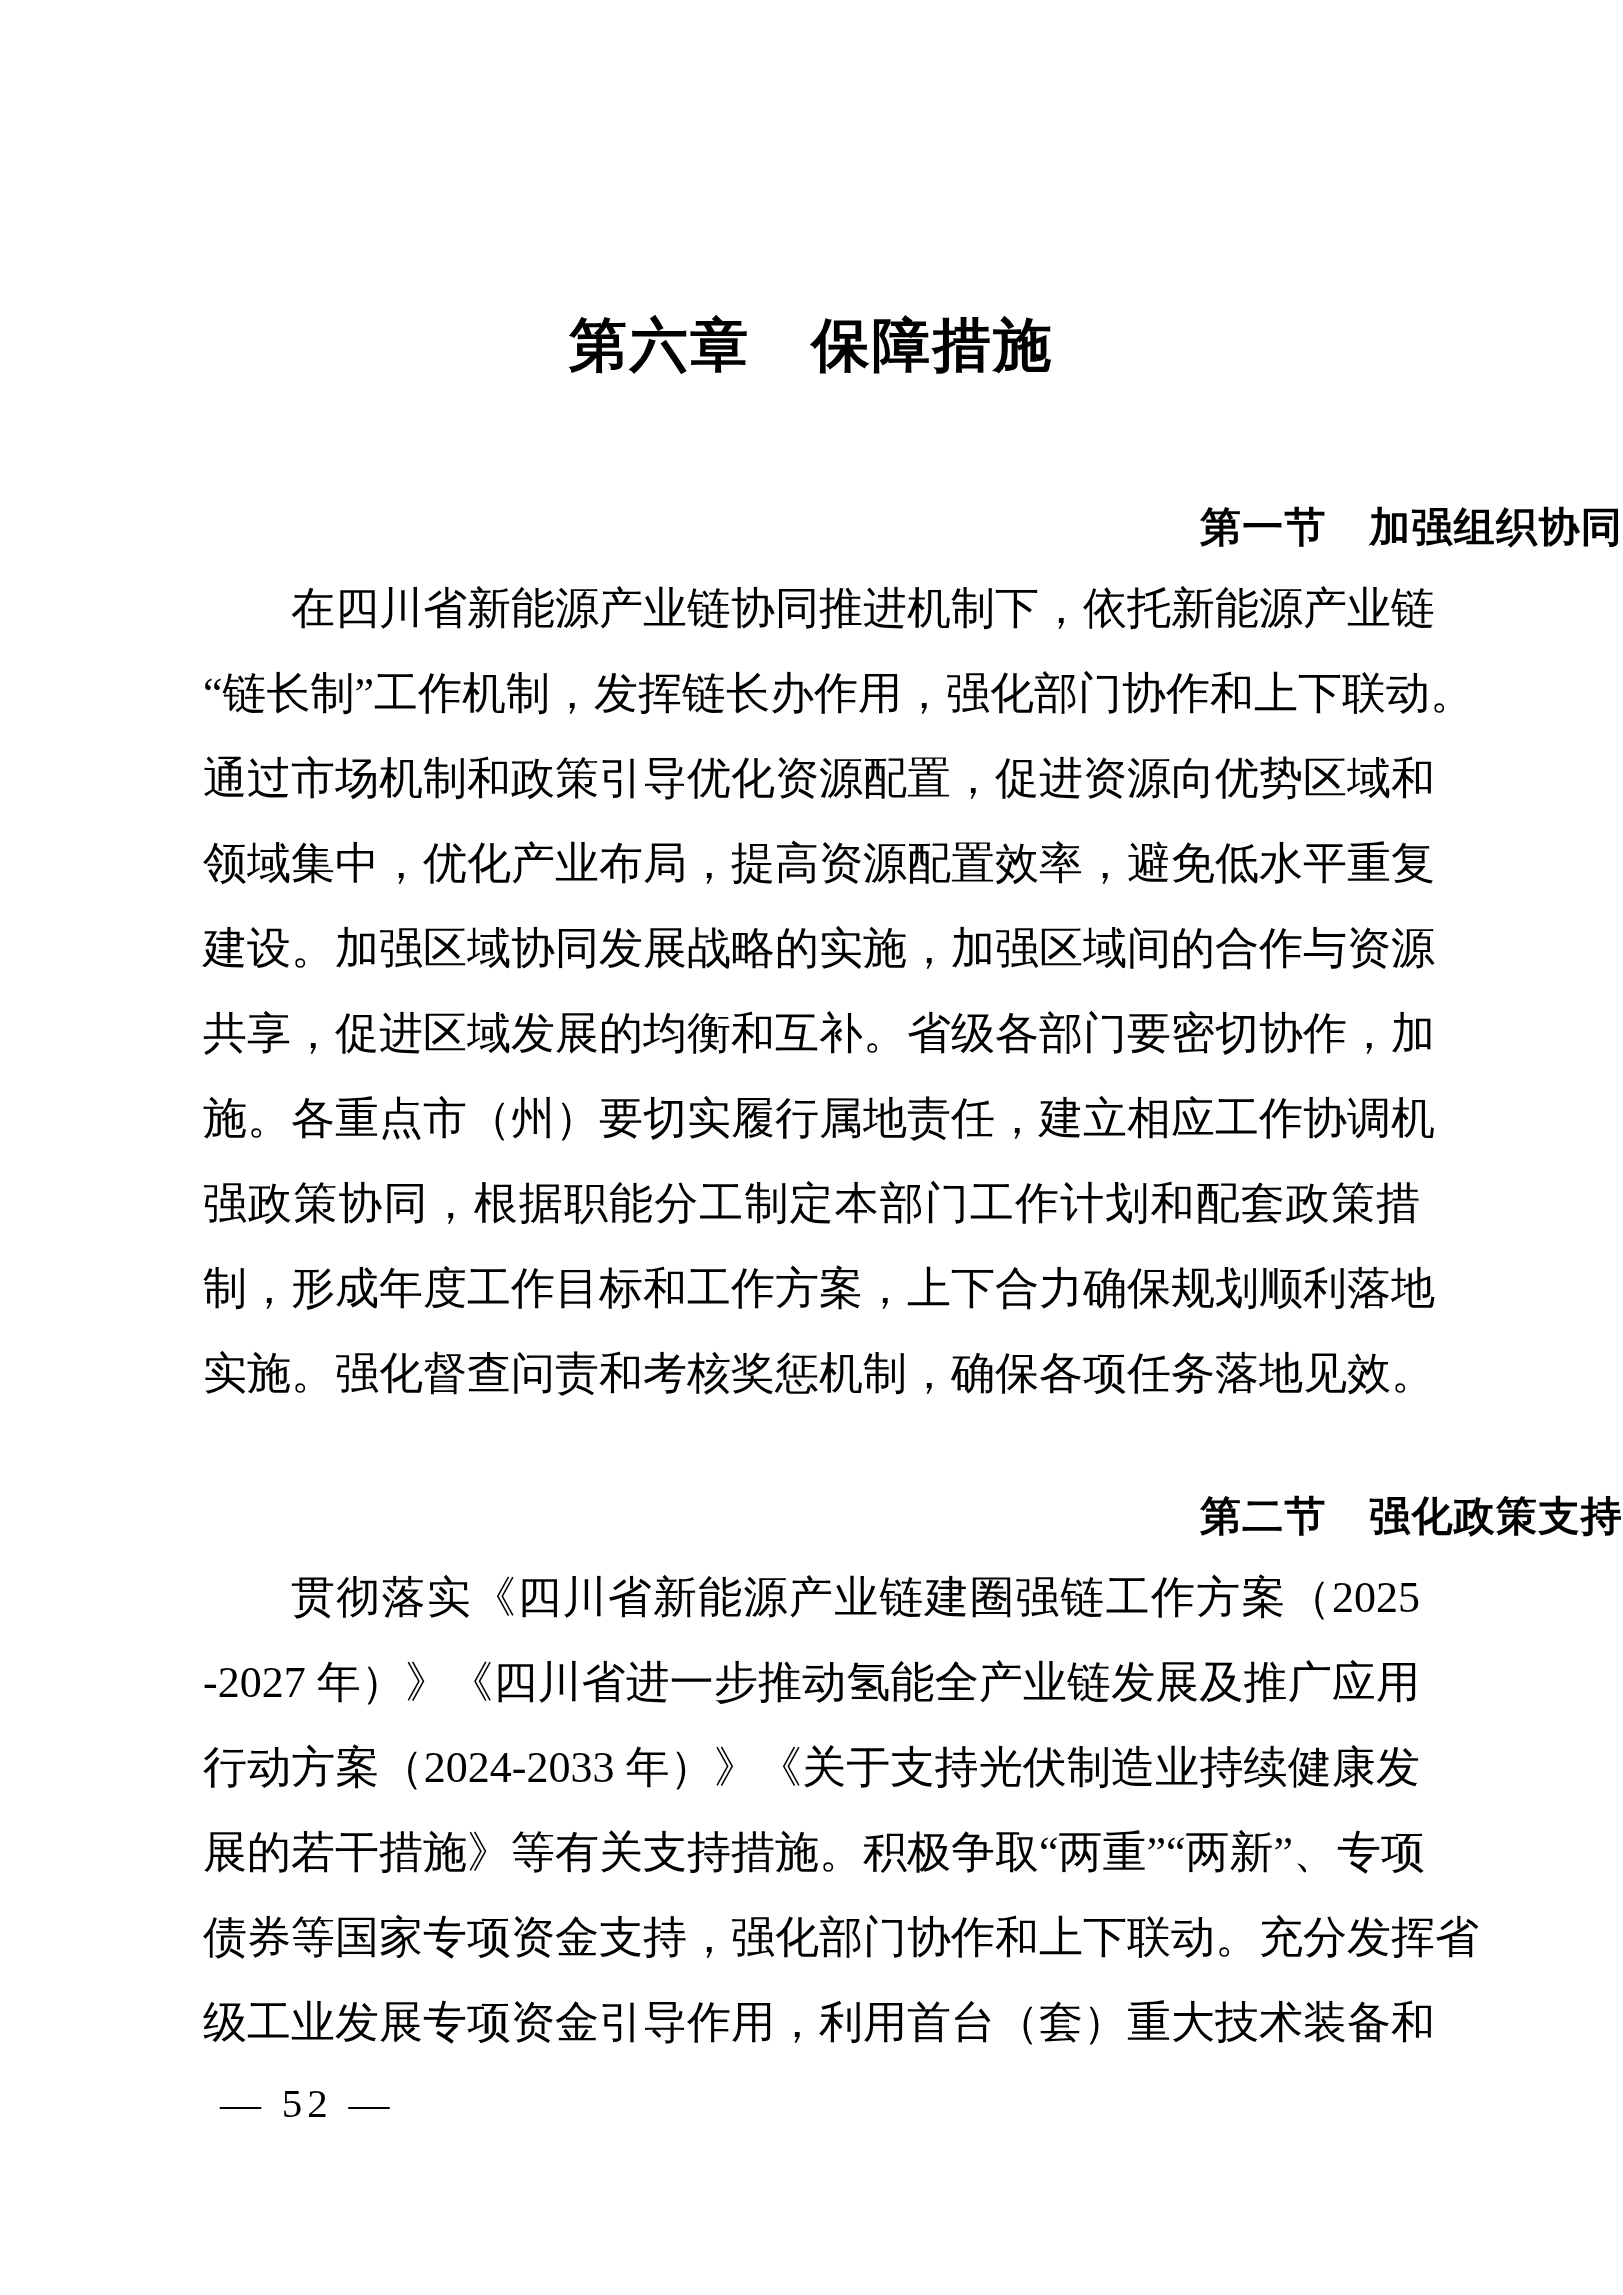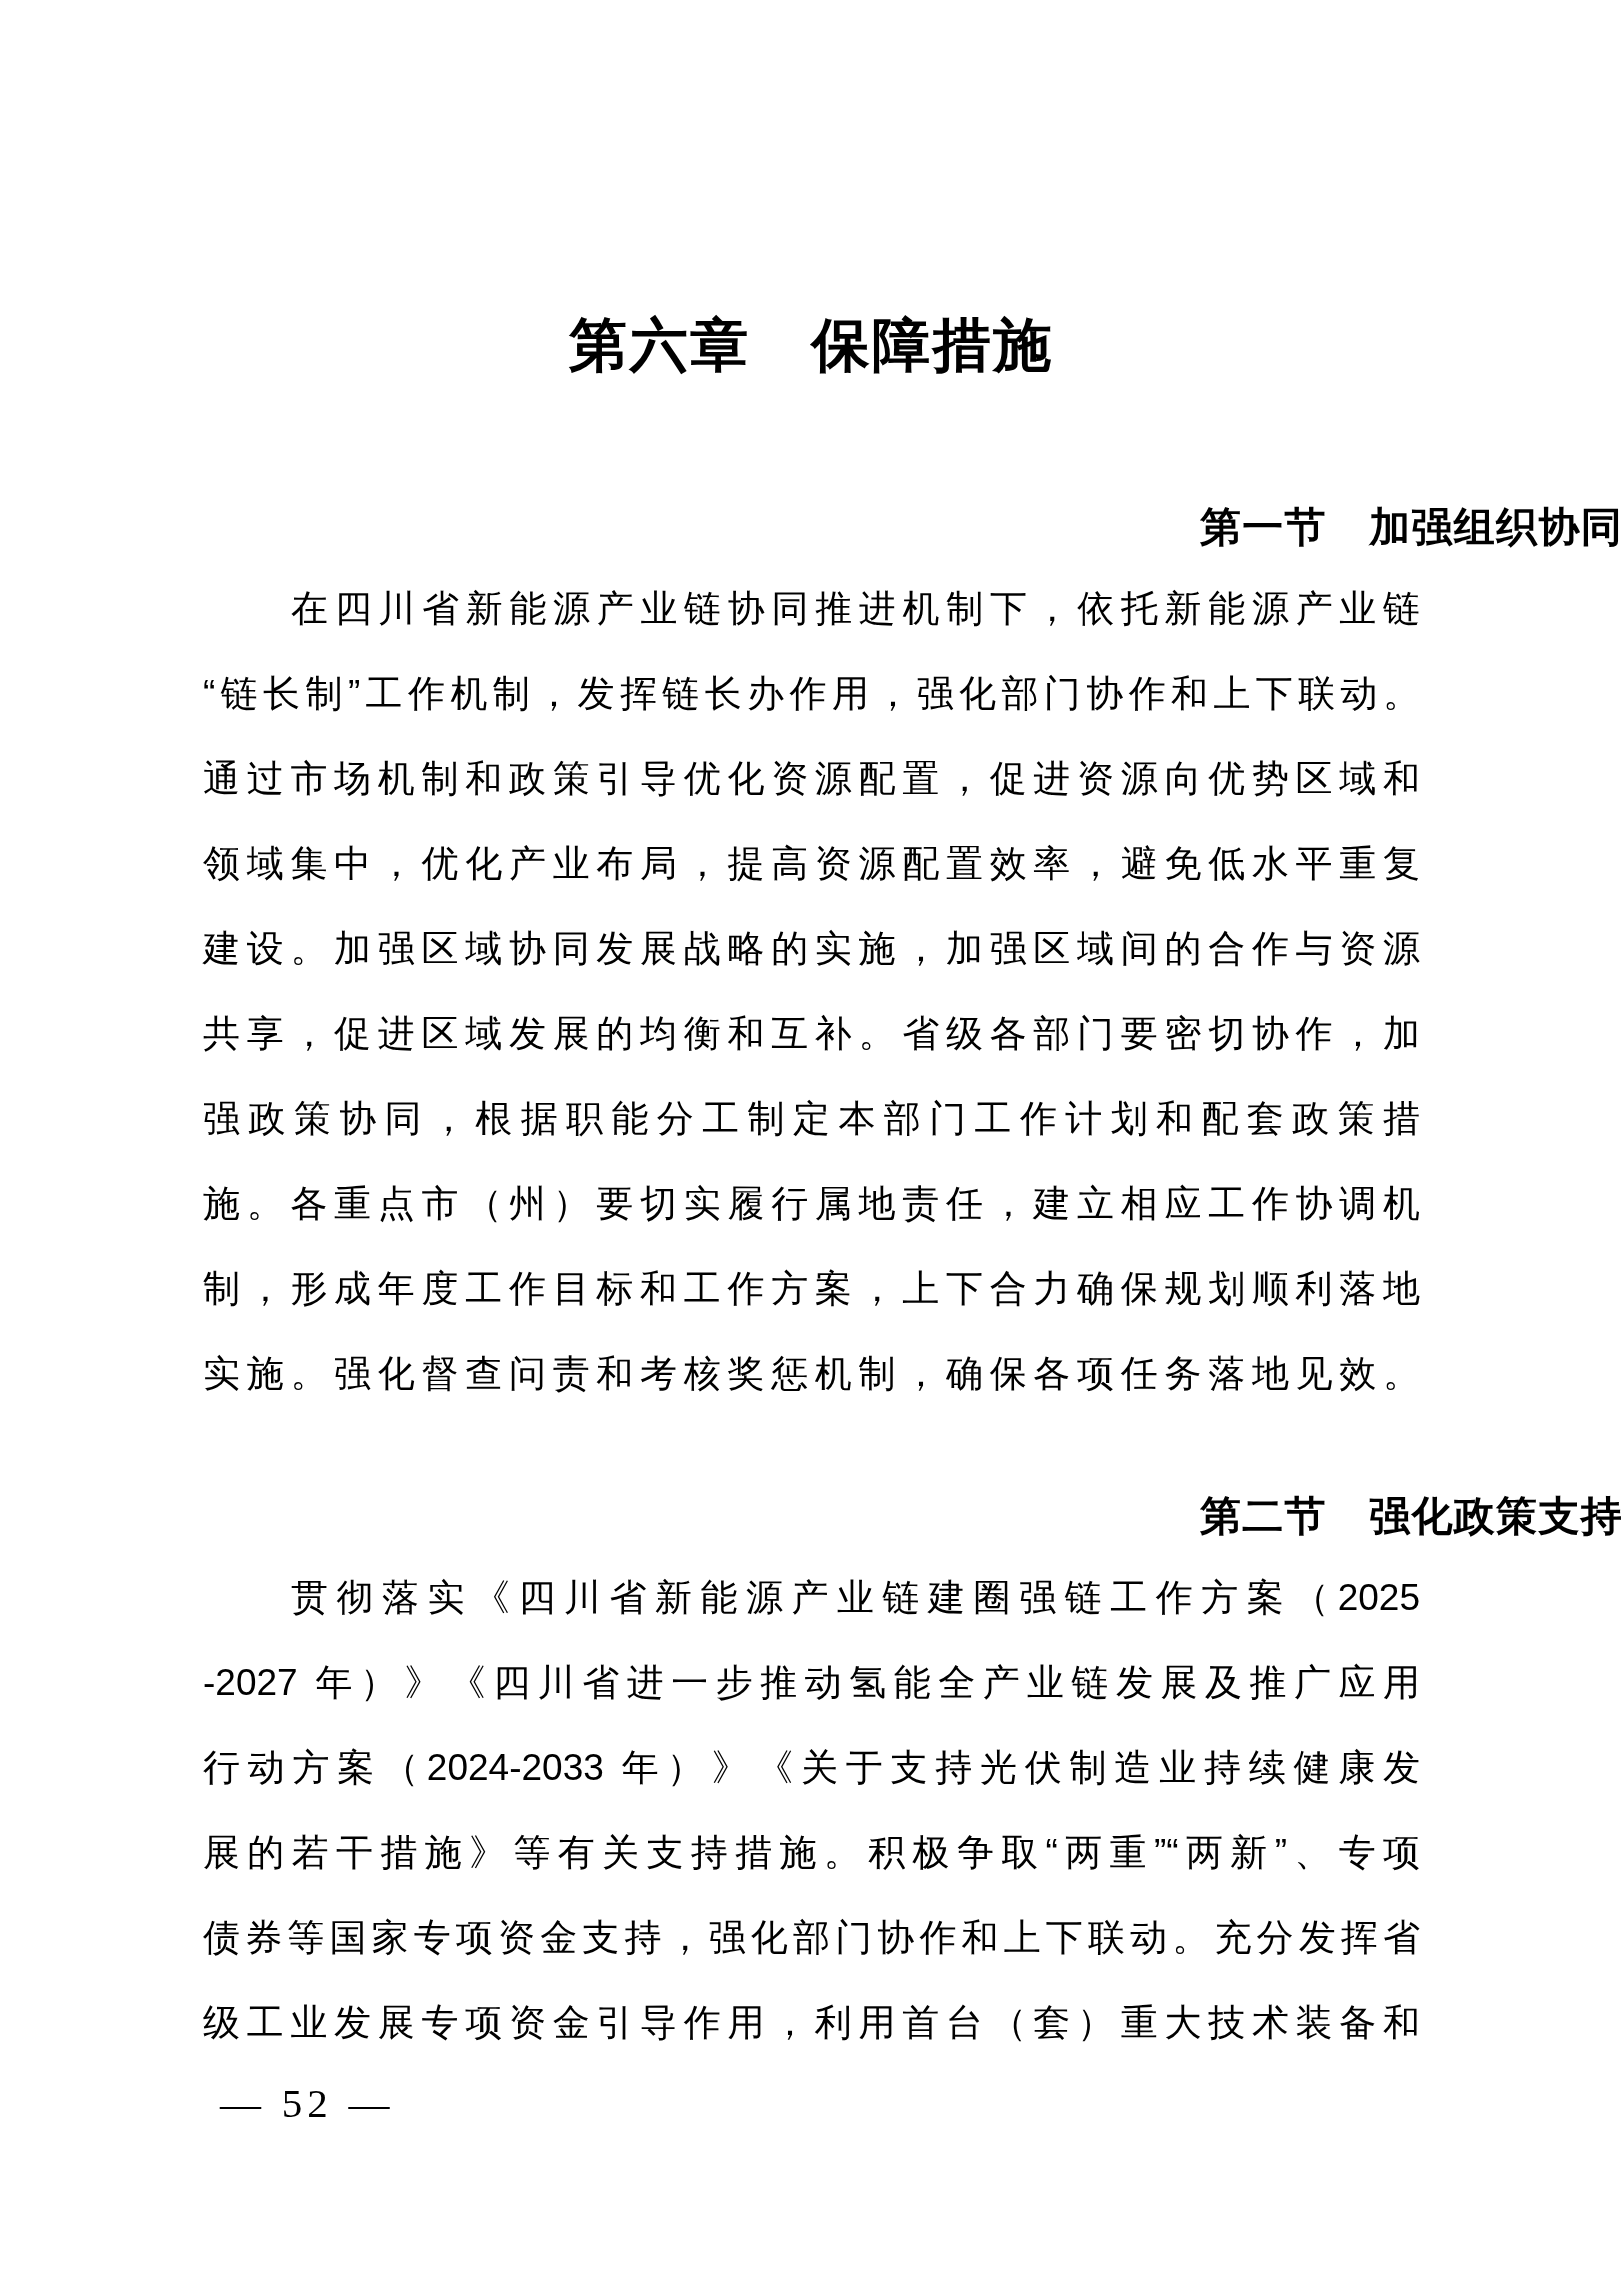--- a/index.html
+++ b/index.html
@@ -47,22 +47,22 @@
   .para {
     position: absolute;
     left: 203px;
     width: 1217px;
   }
   .para-1 { top: 566px; }
   .para-2 { top: 1555px; }
   .line {
     height: 85px;
     line-height: 85px;
-    font-size: 37px;
-    font-family: Liberation Sans, sans-serif;
+    font-size: 44px;
+    font-family: Liberation Serif, serif;
     text-align: justify;
     text-align-last: justify;
     text-justify: inter-character;
     white-space: nowrap;
   }
   .line.indent {
     padding-left: 88px;
   }
   .page-number {
     position: absolute;
@@ -82,22 +82,22 @@
 
   <h2 class="section-heading heading-1">第一节　加强组织协同</h2>
 
   <div class="para para-1">
     <div class="line indent">在四川省新能源产业链协同推进机制下，依托新能源产业链</div>
     <div class="line">“链长制”工作机制，发挥链长办作用，强化部门协作和上下联动。</div>
     <div class="line">通过市场机制和政策引导优化资源配置，促进资源向优势区域和</div>
     <div class="line">领域集中，优化产业布局，提高资源配置效率，避免低水平重复</div>
     <div class="line">建设。加强区域协同发展战略的实施，加强区域间的合作与资源</div>
     <div class="line">共享，促进区域发展的均衡和互补。省级各部门要密切协作，加</div>
+    <div class="line">施。各重点市（州）要切实履行属地责任，建立相应工作协调机</div>
     <div class="line">强政策协同，根据职能分工制定本部门工作计划和配套政策措</div>
-    <div class="line">施。各重点市（州）要切实履行属地责任，建立相应工作协调机</div>
     <div class="line">制，形成年度工作目标和工作方案，上下合力确保规划顺利落地</div>
     <div class="line">实施。强化督查问责和考核奖惩机制，确保各项任务落地见效。</div>
   </div>
 
   <h2 class="section-heading heading-2">第二节　强化政策支持</h2>
 
   <div class="para para-2">
     <div class="line indent">贯彻落实《四川省新能源产业链建圈强链工作方案（2025</div>
     <div class="line">-2027 年）》《四川省进一步推动氢能全产业链发展及推广应用</div>
     <div class="line">行动方案（2024-2033 年）》《关于支持光伏制造业持续健康发</div>

